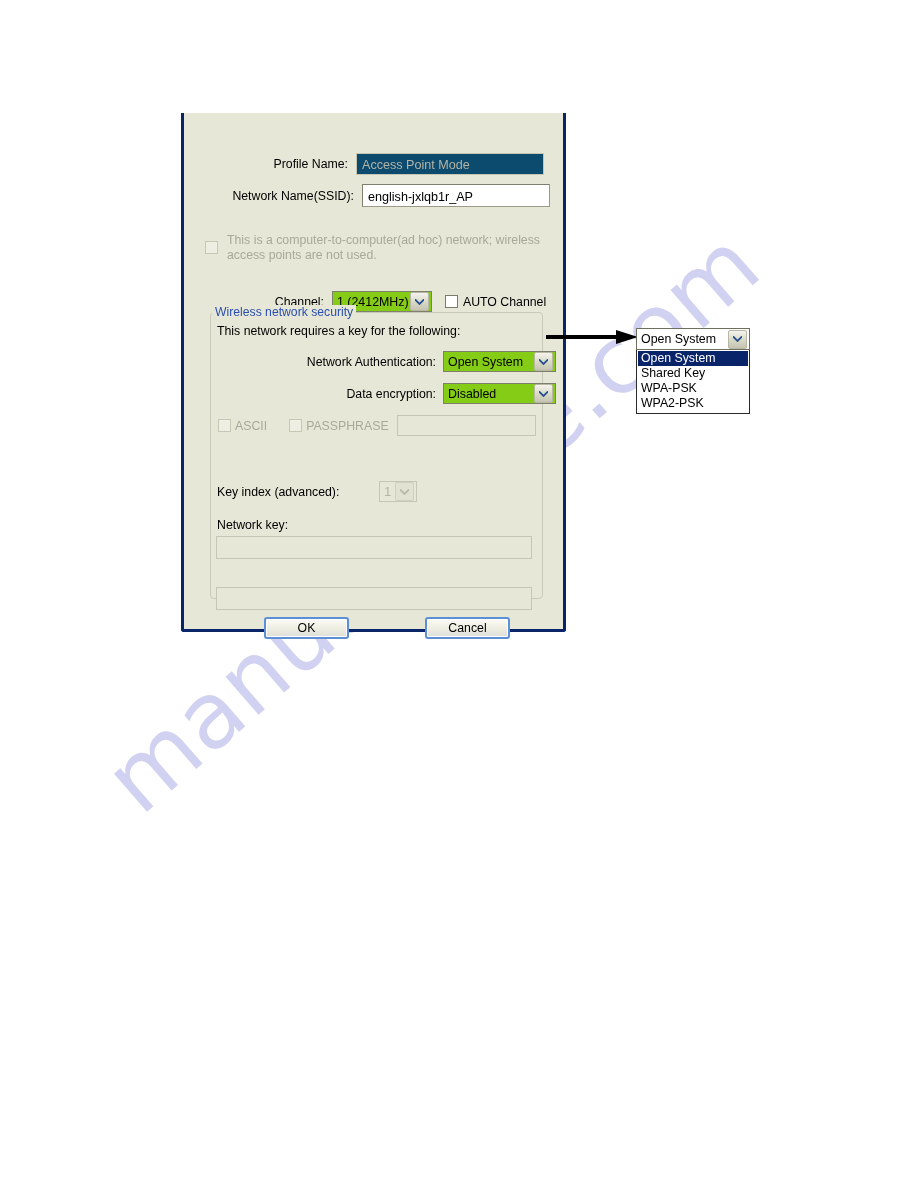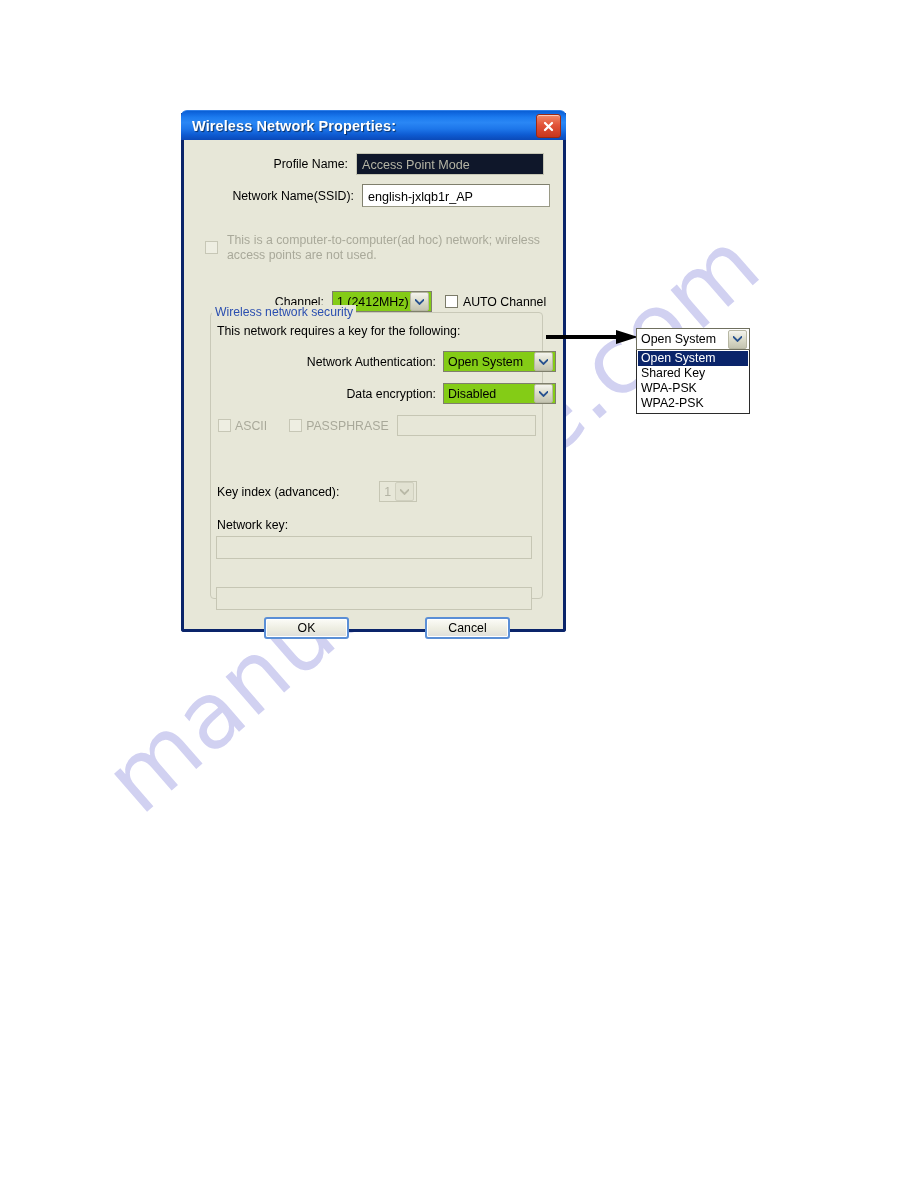--- a/index.html
+++ b/index.html
@@ -126,21 +126,21 @@
     border-top-color: #7f7f6d;
     border-left-color: #7f7f6d;
     font-size: 12.6px;
     color: #000;
     padding: 2px 4px 0 5px;
     display: flex;
     align-items: center;
     font-family: "Liberation Sans", sans-serif;
   }
   .textbox.disabled {
-    background: #0f172a;
+    background: #0c4a6e;
     border: 1px solid #c6c6b4;
     color: #b4b4a4;
   }
   .textbox.readonly-empty {
     background: #e7e7d8;
     border: 1px solid #c6c6b4;
   }
 
   
   .combo {
@@ -312,28 +312,20 @@
 </style>
 </head>
 <body>
 
 <div id="watermark">
   <div class="wm-text">manualshive.com</div>
 </div>
 
 <div id="dialog">
 
-  <div id="titlebar">
-    <span class="title">Wireless Network Properties:</span>
-    <div id="close-btn">
-      <svg width="13" height="13" viewBox="0 0 13 13">
-        <path d="M3 3 L10 10 M10 3 L3 10" stroke="#ffffff" stroke-width="2.3" stroke-linecap="round" fill="none"></path>
-      </svg>
-    </div>
-  </div>
 
   <div id="content">
 
     <div class="row" style="left:44px; top:13px; width:320px;">
       <span class="lbl" style="width:120px; text-align:right;">Profile Name:</span>
       <div class="textbox disabled" style="margin-left:8px; width:188px; height:22px;">
         <span>Access Point Mode</span>
       </div>
     </div>
 

